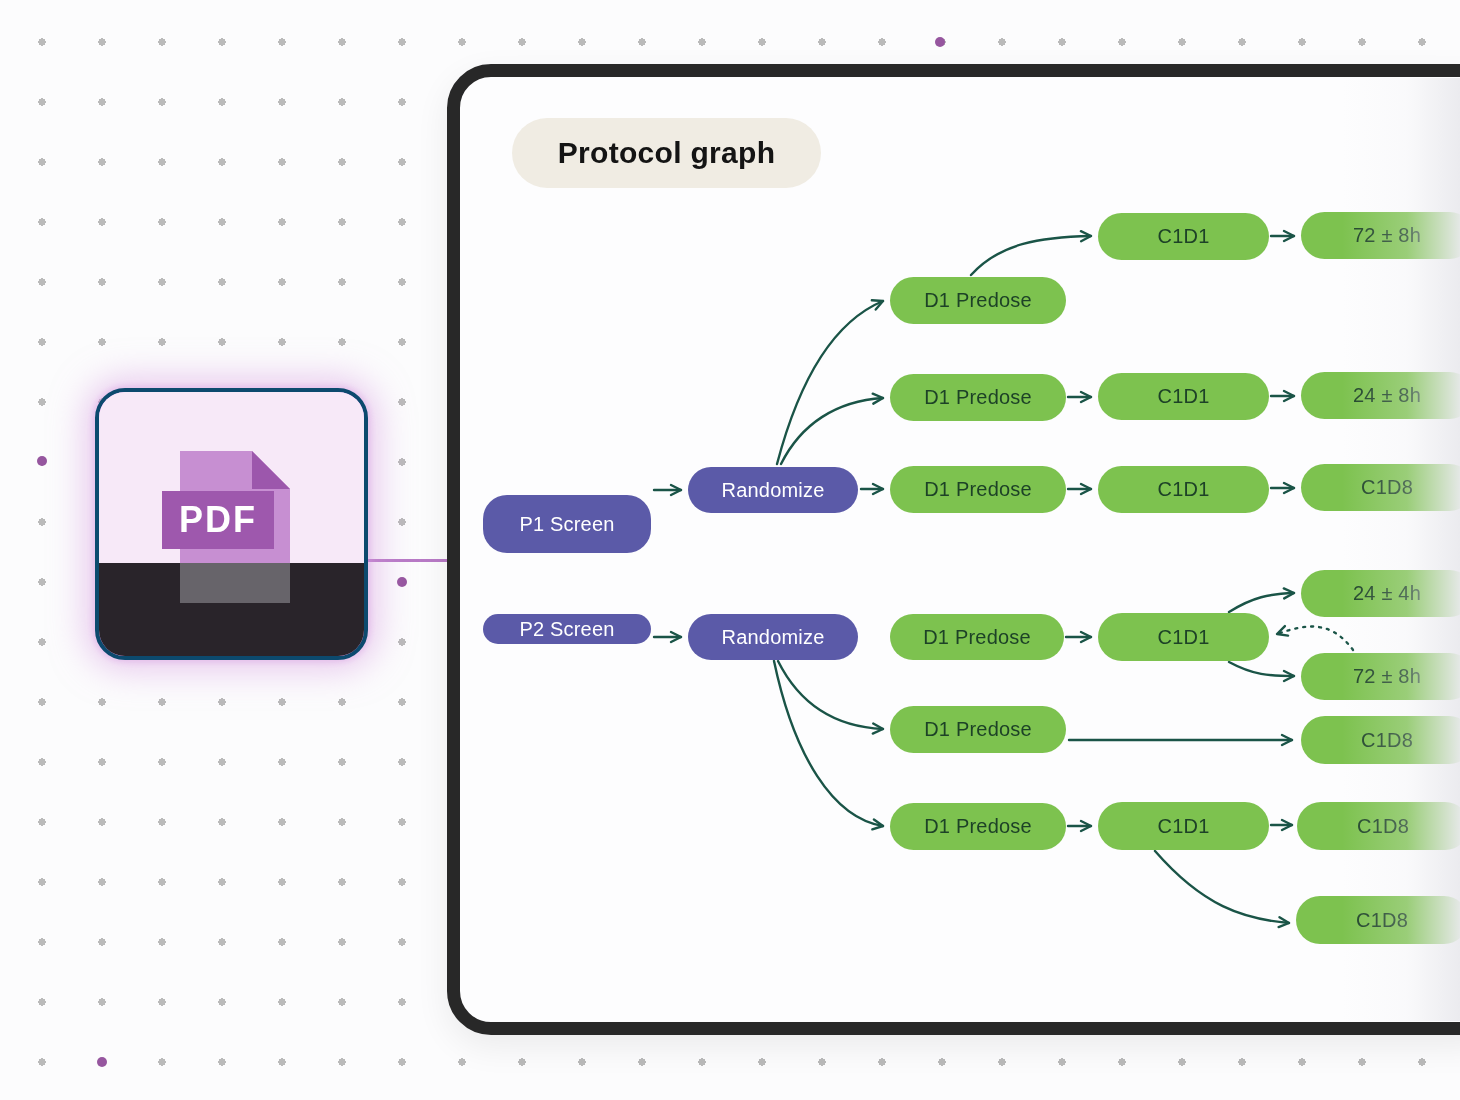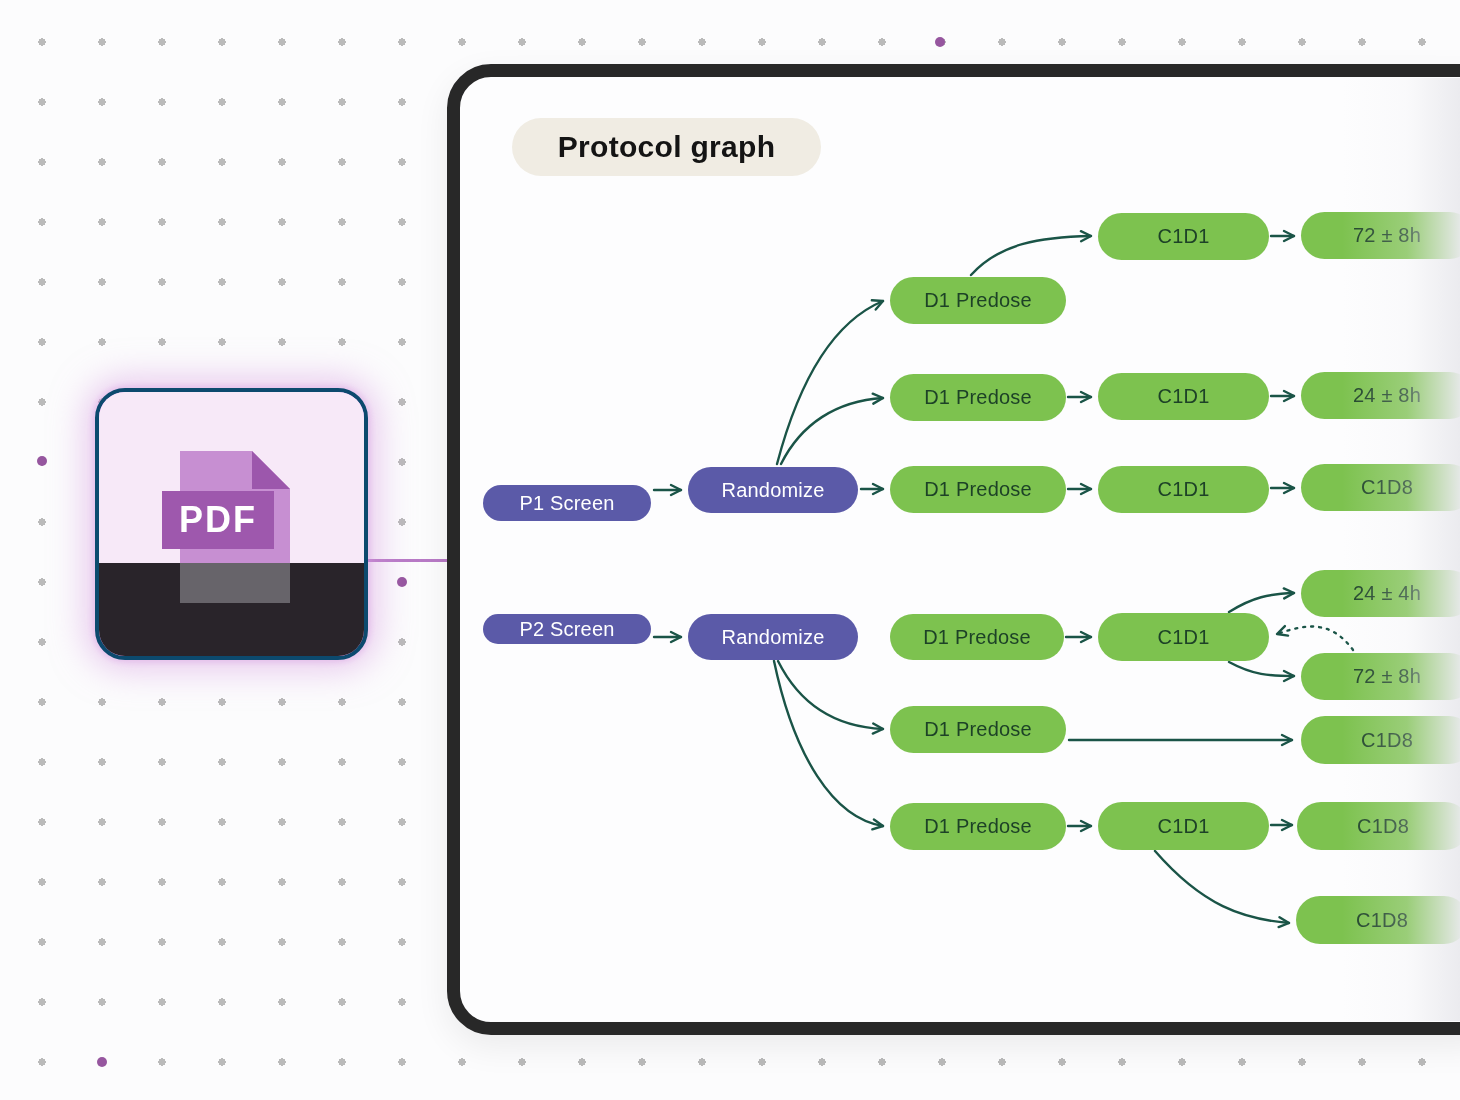--- a/index.html
+++ b/index.html
@@ -41,21 +41,21 @@
   .card{
     position:absolute;left:447px;top:64px;width:1060px;height:971px;
     background:var(--card-bg);
     border:13px solid var(--card-border);
     border-radius:44px;
     box-sizing:border-box;
     z-index:3;
     box-shadow:0 12px 34px rgba(0,0,0,.07);
   }
   .title-pill{
-    position:absolute;left:52px;top:41px;width:309px;height:58px;
+    position:absolute;left:52px;top:41px;width:309px;height:70px;
     background:var(--pill-bg);border-radius:35px;
     display:flex;align-items:center;justify-content:center;
   }
   .title-pill span{font-size:30px;font-weight:600;color:var(--title-text);letter-spacing:.3px;}
   
   #edges{position:absolute;left:0;top:0;z-index:4;pointer-events:none;}
   
   .node{
     position:absolute;z-index:5;border-radius:24px;
     display:flex;align-items:center;justify-content:center;
@@ -126,21 +126,21 @@
       <path d="M 1229 612 C 1253 597 1269 594 1294 593" fill="none" stroke="#1a5447" stroke-width="2.4" stroke-linecap="round" marker-end="url(#arrow)"></path>
       <path d="M 1229 662 C 1253 675 1269 676 1294 676" fill="none" stroke="#1a5447" stroke-width="2.4" stroke-linecap="round" marker-end="url(#arrow)"></path>
       <path d="M 1353 650 C 1329 617 1301 626 1277 634" fill="none" stroke="#1a5447" stroke-width="2.4" stroke-linecap="round" stroke-dasharray="2 6" marker-end="url(#arrow)"></path>
       <path d="M 1069 740 L 1292 740" fill="none" stroke="#1a5447" stroke-width="2.4" stroke-linecap="round" marker-end="url(#arrow)"></path>
       <path d="M 1068 826 L 1091 826" fill="none" stroke="#1a5447" stroke-width="2.4" stroke-linecap="round" marker-end="url(#arrow)"></path>
       <path d="M 1271 825 L 1292 825" fill="none" stroke="#1a5447" stroke-width="2.4" stroke-linecap="round" marker-end="url(#arrow)"></path>
       <path d="M 1155 851 C 1203 906 1243 919 1289 923" fill="none" stroke="#1a5447" stroke-width="2.4" stroke-linecap="round" marker-end="url(#arrow)"></path>
     </svg>
 
   <div id="nodes">
-      <div class="node screen" style="left: 483px; top: 485px; width: 168px; height: 36px;">P1 Screen</div>
+      <div class="node screen" style="left: 483px; top: 495px; width: 168px; height: 58px;">P1 Screen</div>
       <div class="node screen" style="left: 688px; top: 467px; width: 170px; height: 46px;">Randomize</div>
       <div class="node screen" style="left: 483px; top: 614px; width: 168px; height: 30px;">P2 Screen</div>
       <div class="node screen" style="left: 688px; top: 614px; width: 170px; height: 46px;">Randomize</div>
       <div class="node step" style="left: 890px; top: 277px; width: 176px; height: 47px;">D1 Predose</div>
       <div class="node step" style="left: 1098px; top: 213px; width: 171px; height: 47px;">C1D1</div>
       <div class="node step" style="left: 1301px; top: 212px; width: 172px; height: 47px;">72 ± 8h</div>
       <div class="node step" style="left: 890px; top: 374px; width: 176px; height: 47px;">D1 Predose</div>
       <div class="node step" style="left: 1098px; top: 373px; width: 171px; height: 47px;">C1D1</div>
       <div class="node step" style="left: 1301px; top: 372px; width: 172px; height: 47px;">24 ± 8h</div>
       <div class="node step" style="left: 890px; top: 466px; width: 176px; height: 47px;">D1 Predose</div>

